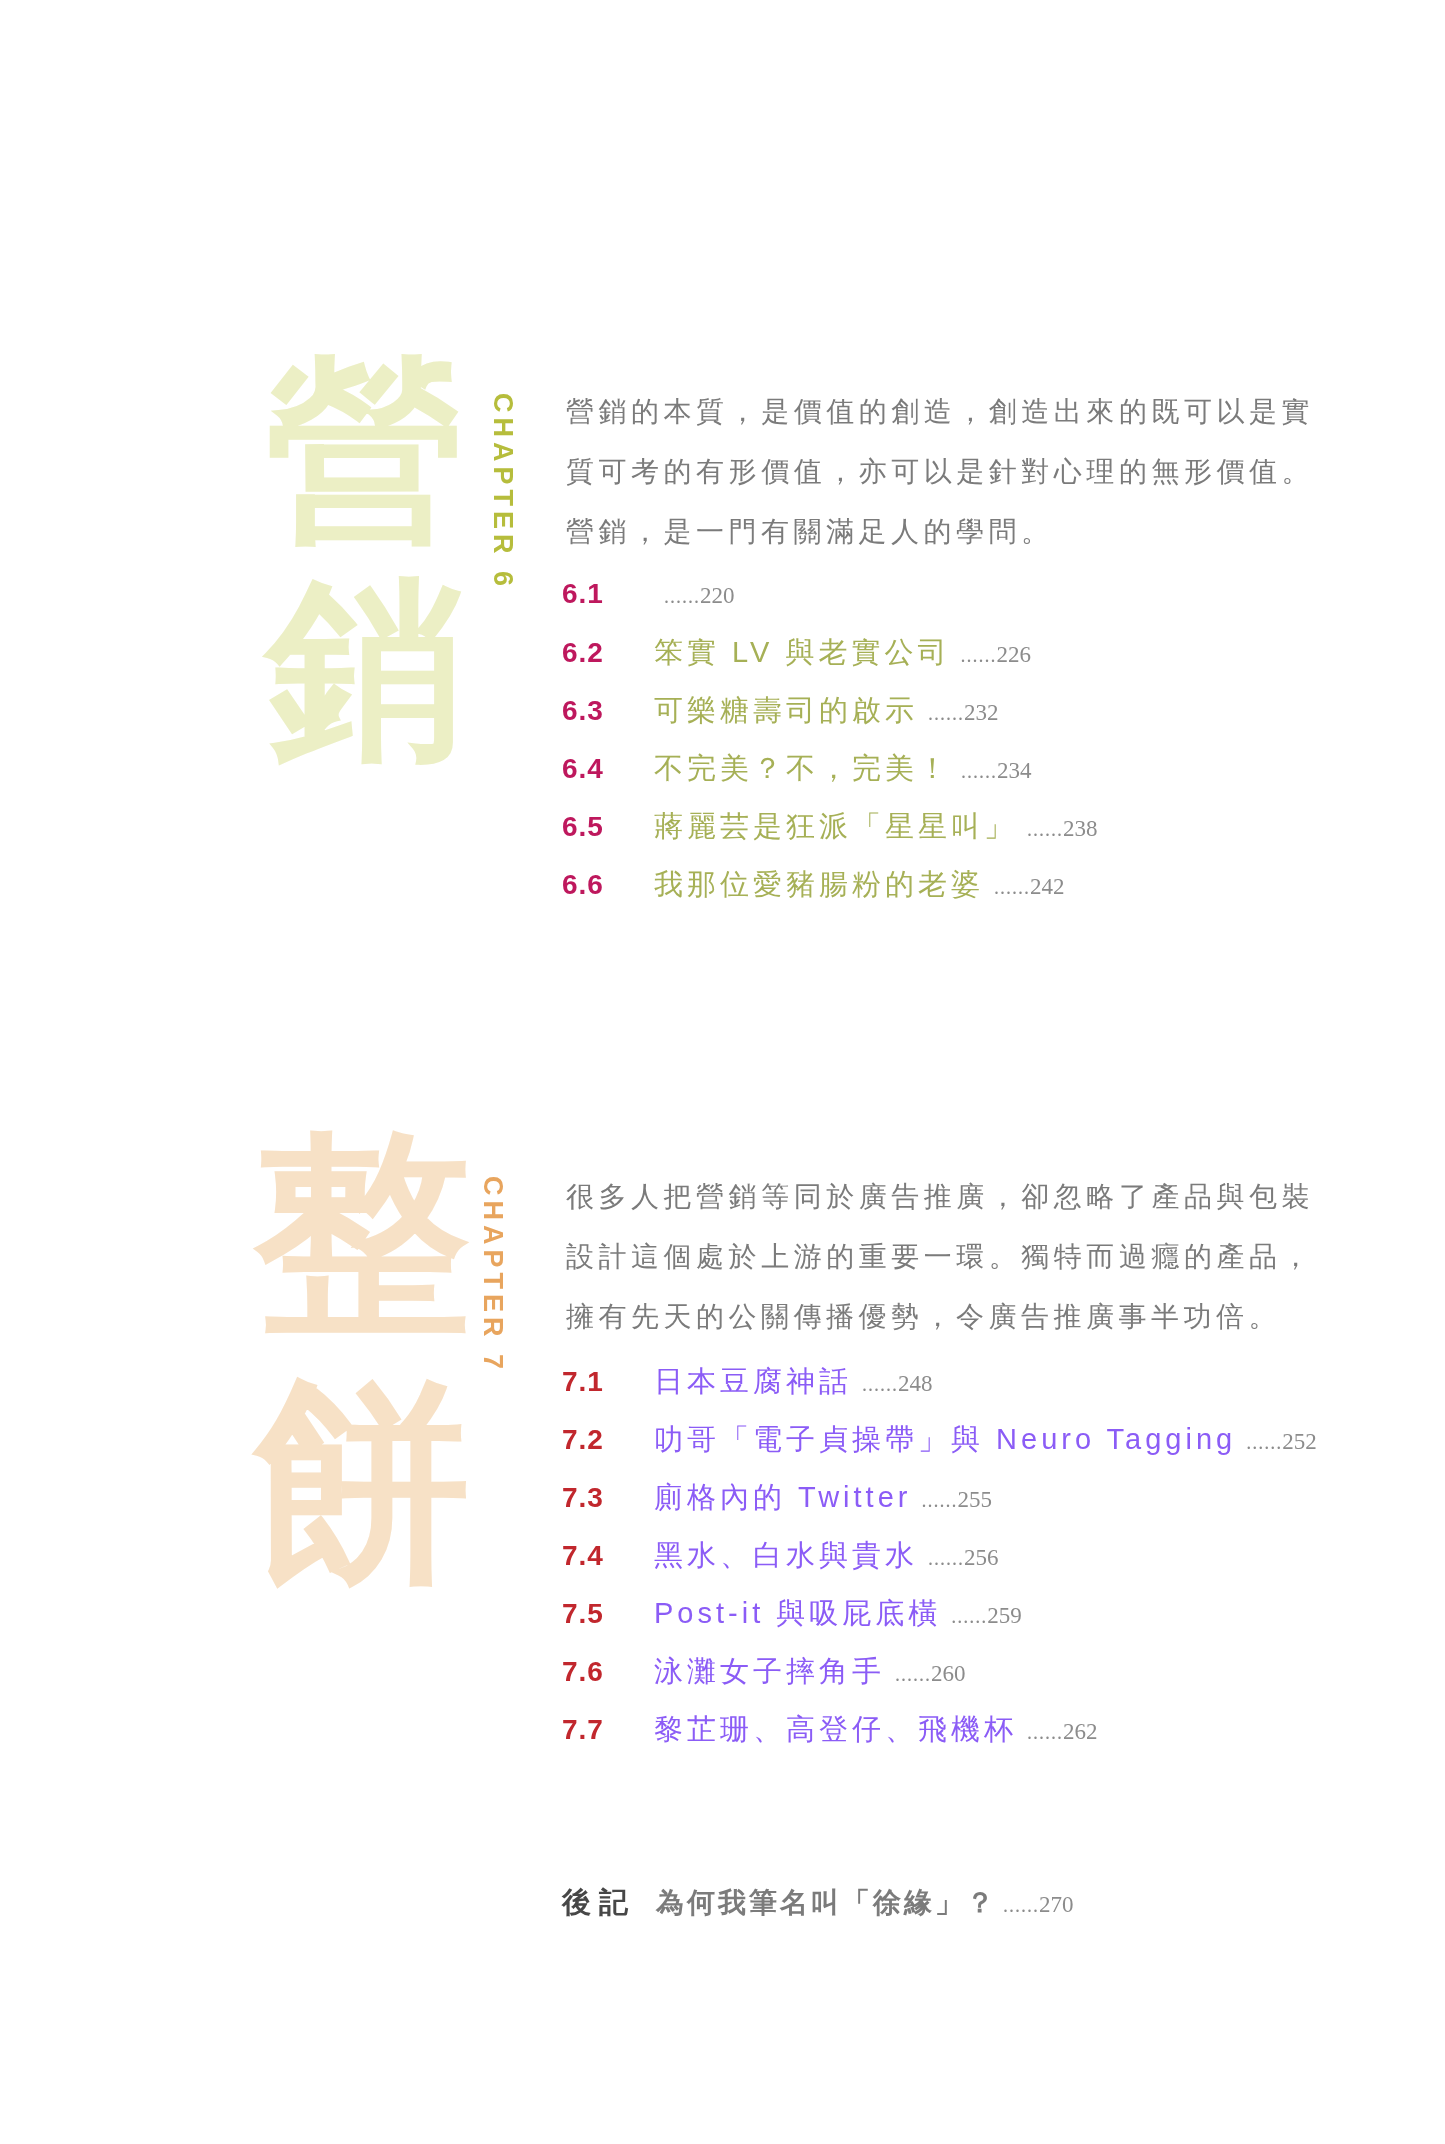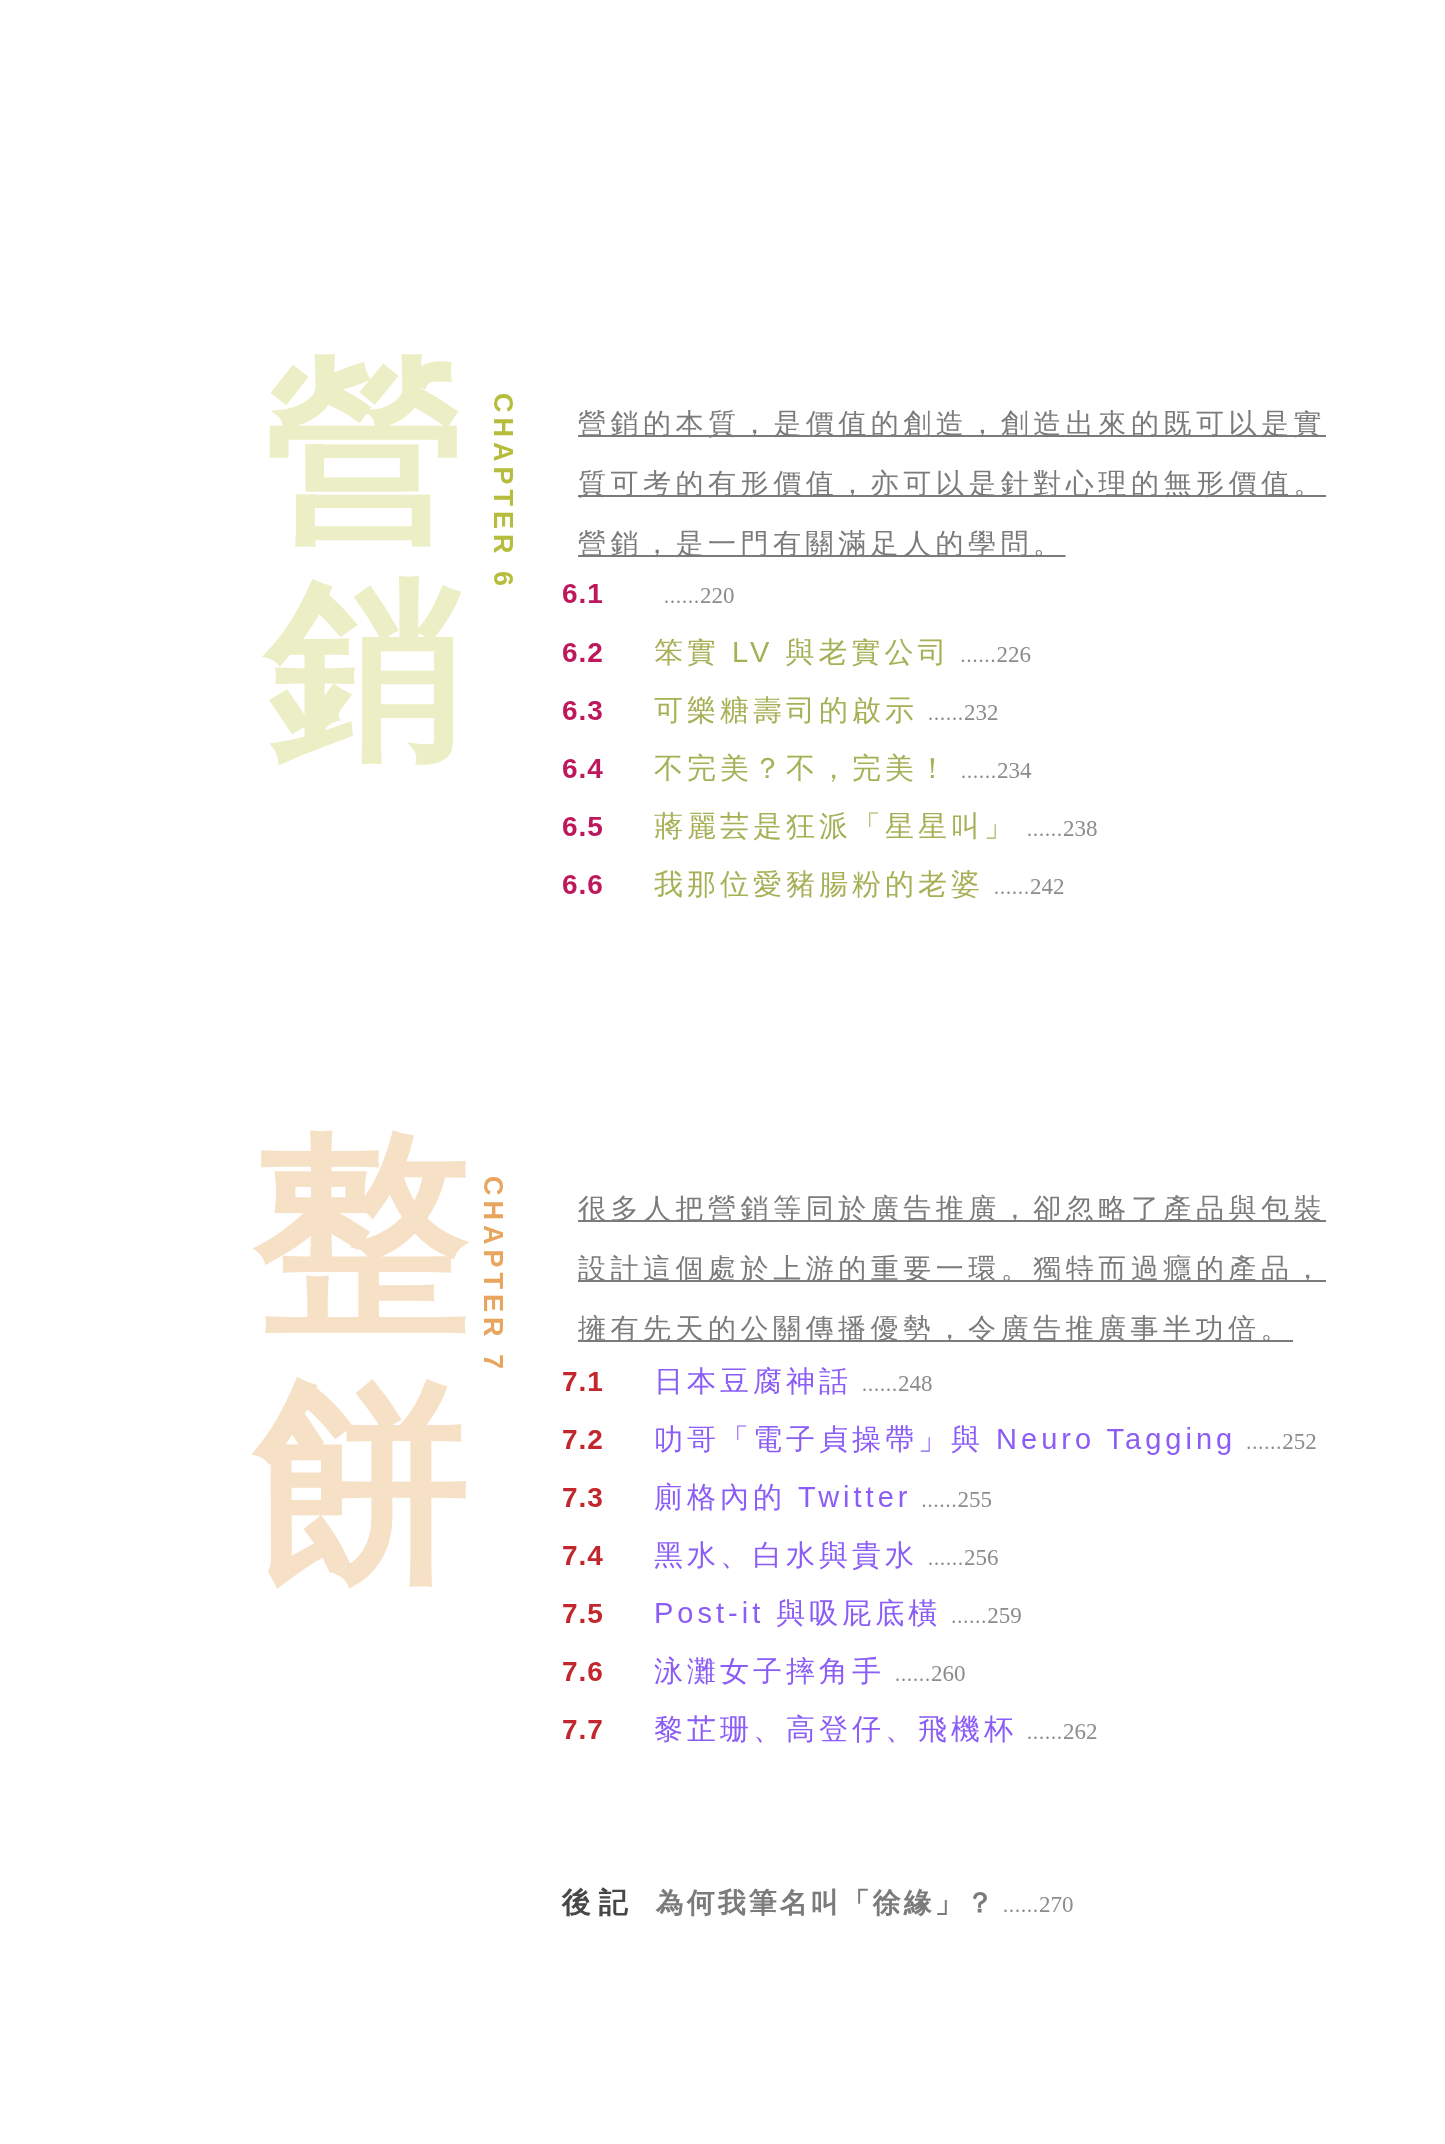--- a/index.html
+++ b/index.html
@@ -59,27 +59,26 @@
     left: 477px;
     top: 1176px;
     color: #e8a55e;
   }
 
   
   .intro {
     position: absolute;
     left: 562px;
     width: 748px;
-    margin: 16px;
+    margin: 4px;
     font-size: 28px;
     line-height: 60px;
     letter-spacing: 4.5px;
     text-align: justify;
     color: #7b7b7b;
-    text-decoration: underline;
   }
   .intro.ch6 { top: 378px; }
   .intro.ch7 { top: 1163px; }
 
   
   .toc {
     position: absolute;
     left: 562px;
     list-style: none;
     margin: 0;

